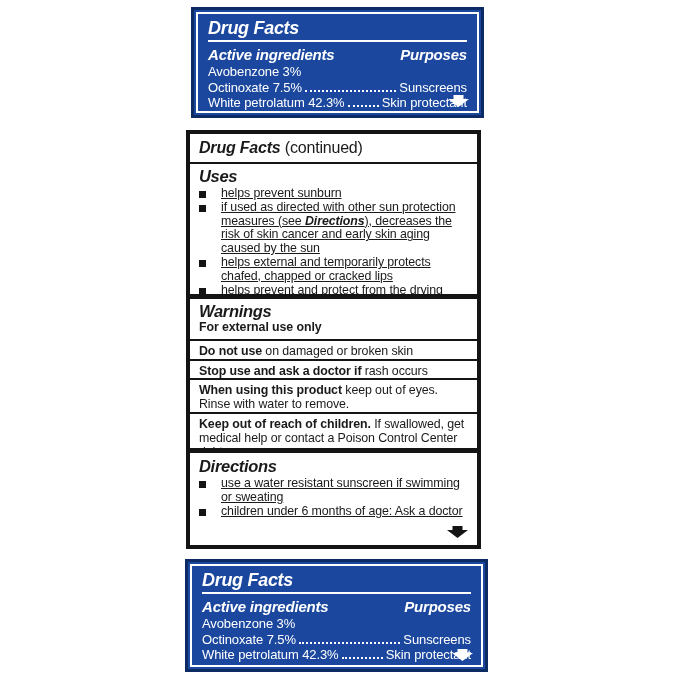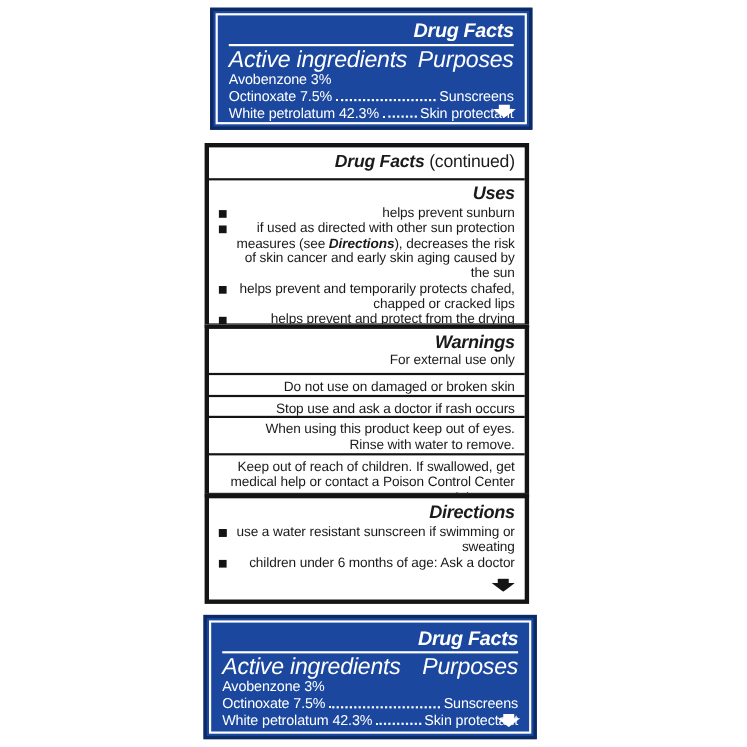--- a/index.html
+++ b/index.html
@@ -7,43 +7,43 @@
     --navy:#0C2A63;
     --ink:#1A1A1A;
   }
   *{margin:0;padding:0;box-sizing:border-box;}
   html,body{background:#fff;}
   body{
     font-family:"Liberation Sans", sans-serif;
     color:var(--ink);
     width:679px;height:679px;position:relative;overflow:hidden;
   }
-  .canvas{position:absolute;inset:0;width:679px;height:679px;background:#fff;text-align:right;}
+  .canvas{position:absolute;inset:0;width:679px;height:679px;background:#fff;}
 
   
   .bluepanel{
     position:absolute;
     background:var(--blue);
     border:3px solid var(--navy);
   }
   .bluepanel .inner{
     position:absolute;inset:2px;
     border:2px solid #fff;
     padding:4px 10px 3px 10px;
     color:#fff;
   }
   .bp-title{
     font-weight:bold;font-style:italic;
     font-size:18px;line-height:20px;letter-spacing:-0.3px;
   }
   .bp-rule{height:2px;background:#fff;margin:2px 0 4px 0;}
   .bp-cols{
     display:flex;justify-content:space-between;
-    font-weight:normal;font-style:italic;
-    font-size:21px;line-height:17px;letter-spacing:-0.2px;
+    font-weight:bold;font-style:italic;
+    font-size:15px;line-height:17px;letter-spacing:-0.2px;
     margin-bottom:1px;
   }
   .bp-row{
     display:flex;align-items:baseline;
     font-size:13px;line-height:15.5px;letter-spacing:-0.1px;
   }
   .bp-leader{
     flex:1;min-width:8px;
     border-bottom:2px dotted #fff;
     margin:0 3px 3px 3px;
@@ -52,40 +52,40 @@
   .bp-arrow{right:8px;bottom:4px;}
 
   
   .whitebox{
     position:absolute;left:186px;width:295px;
     background:#fff;border:4px solid #141414;
   }
   .rule{height:2px;background:#141414;}
   .df-cont-header{
     padding:5px 9px 5px 9px;
-    font-size:16px;line-height:18px;letter-spacing:-0.2px;margin-left:28px;
+    font-size:16px;line-height:18px;letter-spacing:-0.2px;
   }
   .bi{font-weight:bold;font-style:italic;}
   .section-heading{
     font-weight:bold;font-style:italic;
     font-size:16.5px;line-height:19px;letter-spacing:-0.3px;
   }
   .body-txt{font-size:12.4px;line-height:13.8px;letter-spacing:-0.1px;}
   .pad{padding:3px 9px 4px 9px;}
   ul.bullets{list-style:none;margin-top:1px;}
   ul.bullets li{
-    position:relative;padding-left:14px;
-    font-size:12.4px;line-height:13.8px;letter-spacing:-0.1px;
+    position:relative;padding-left:22px;
+    font-size:12.4px;line-height:13.8px;letter-spacing:-0.1px;text-decoration:underline;
   }
   .sq{
     position:absolute;left:0;top:4px;
     width:7px;height:7px;background:#141414;display:inline-block;
   }
   .w-item{padding:4px 9px 0 9px;}
-  .lead{font-weight:normal;}
+  .lead{font-weight:bold;}
   .pre-line{white-space:pre-line;}
   .dir-box{position:relative;}
 </style>
 </head>
 <body>
 
 <div class="canvas">
 
   <div class="bluepanel" style="left:191px;top:7px;width:293px;height:111px;">
     <div class="inner">
@@ -126,21 +126,21 @@
         <li>
           <span class="sq"></span>
           <span>helps prevent sunburn</span>
         </li>
         <li>
           <span class="sq"></span>
           <span>if used as directed with other sun protection measures (see </span><span class="bi">Directions</span><span>), decreases the risk of skin cancer and early skin aging caused by the sun</span>
         </li>
         <li>
           <span class="sq"></span>
-          <span>helps prevent and temporarily protects chafed, chapped or cracked lips</span>
+          <span>helps external and temporarily protects chafed, chapped or cracked lips</span>
         </li>
         <li>
           <span class="sq"></span>
           <span>helps prevent and protect from the drying effects of wind and cold weather</span>
         </li>
       </ul>
     </div>
   </div>
 
   <div class="whitebox" style="top:295px;height:157px;">

